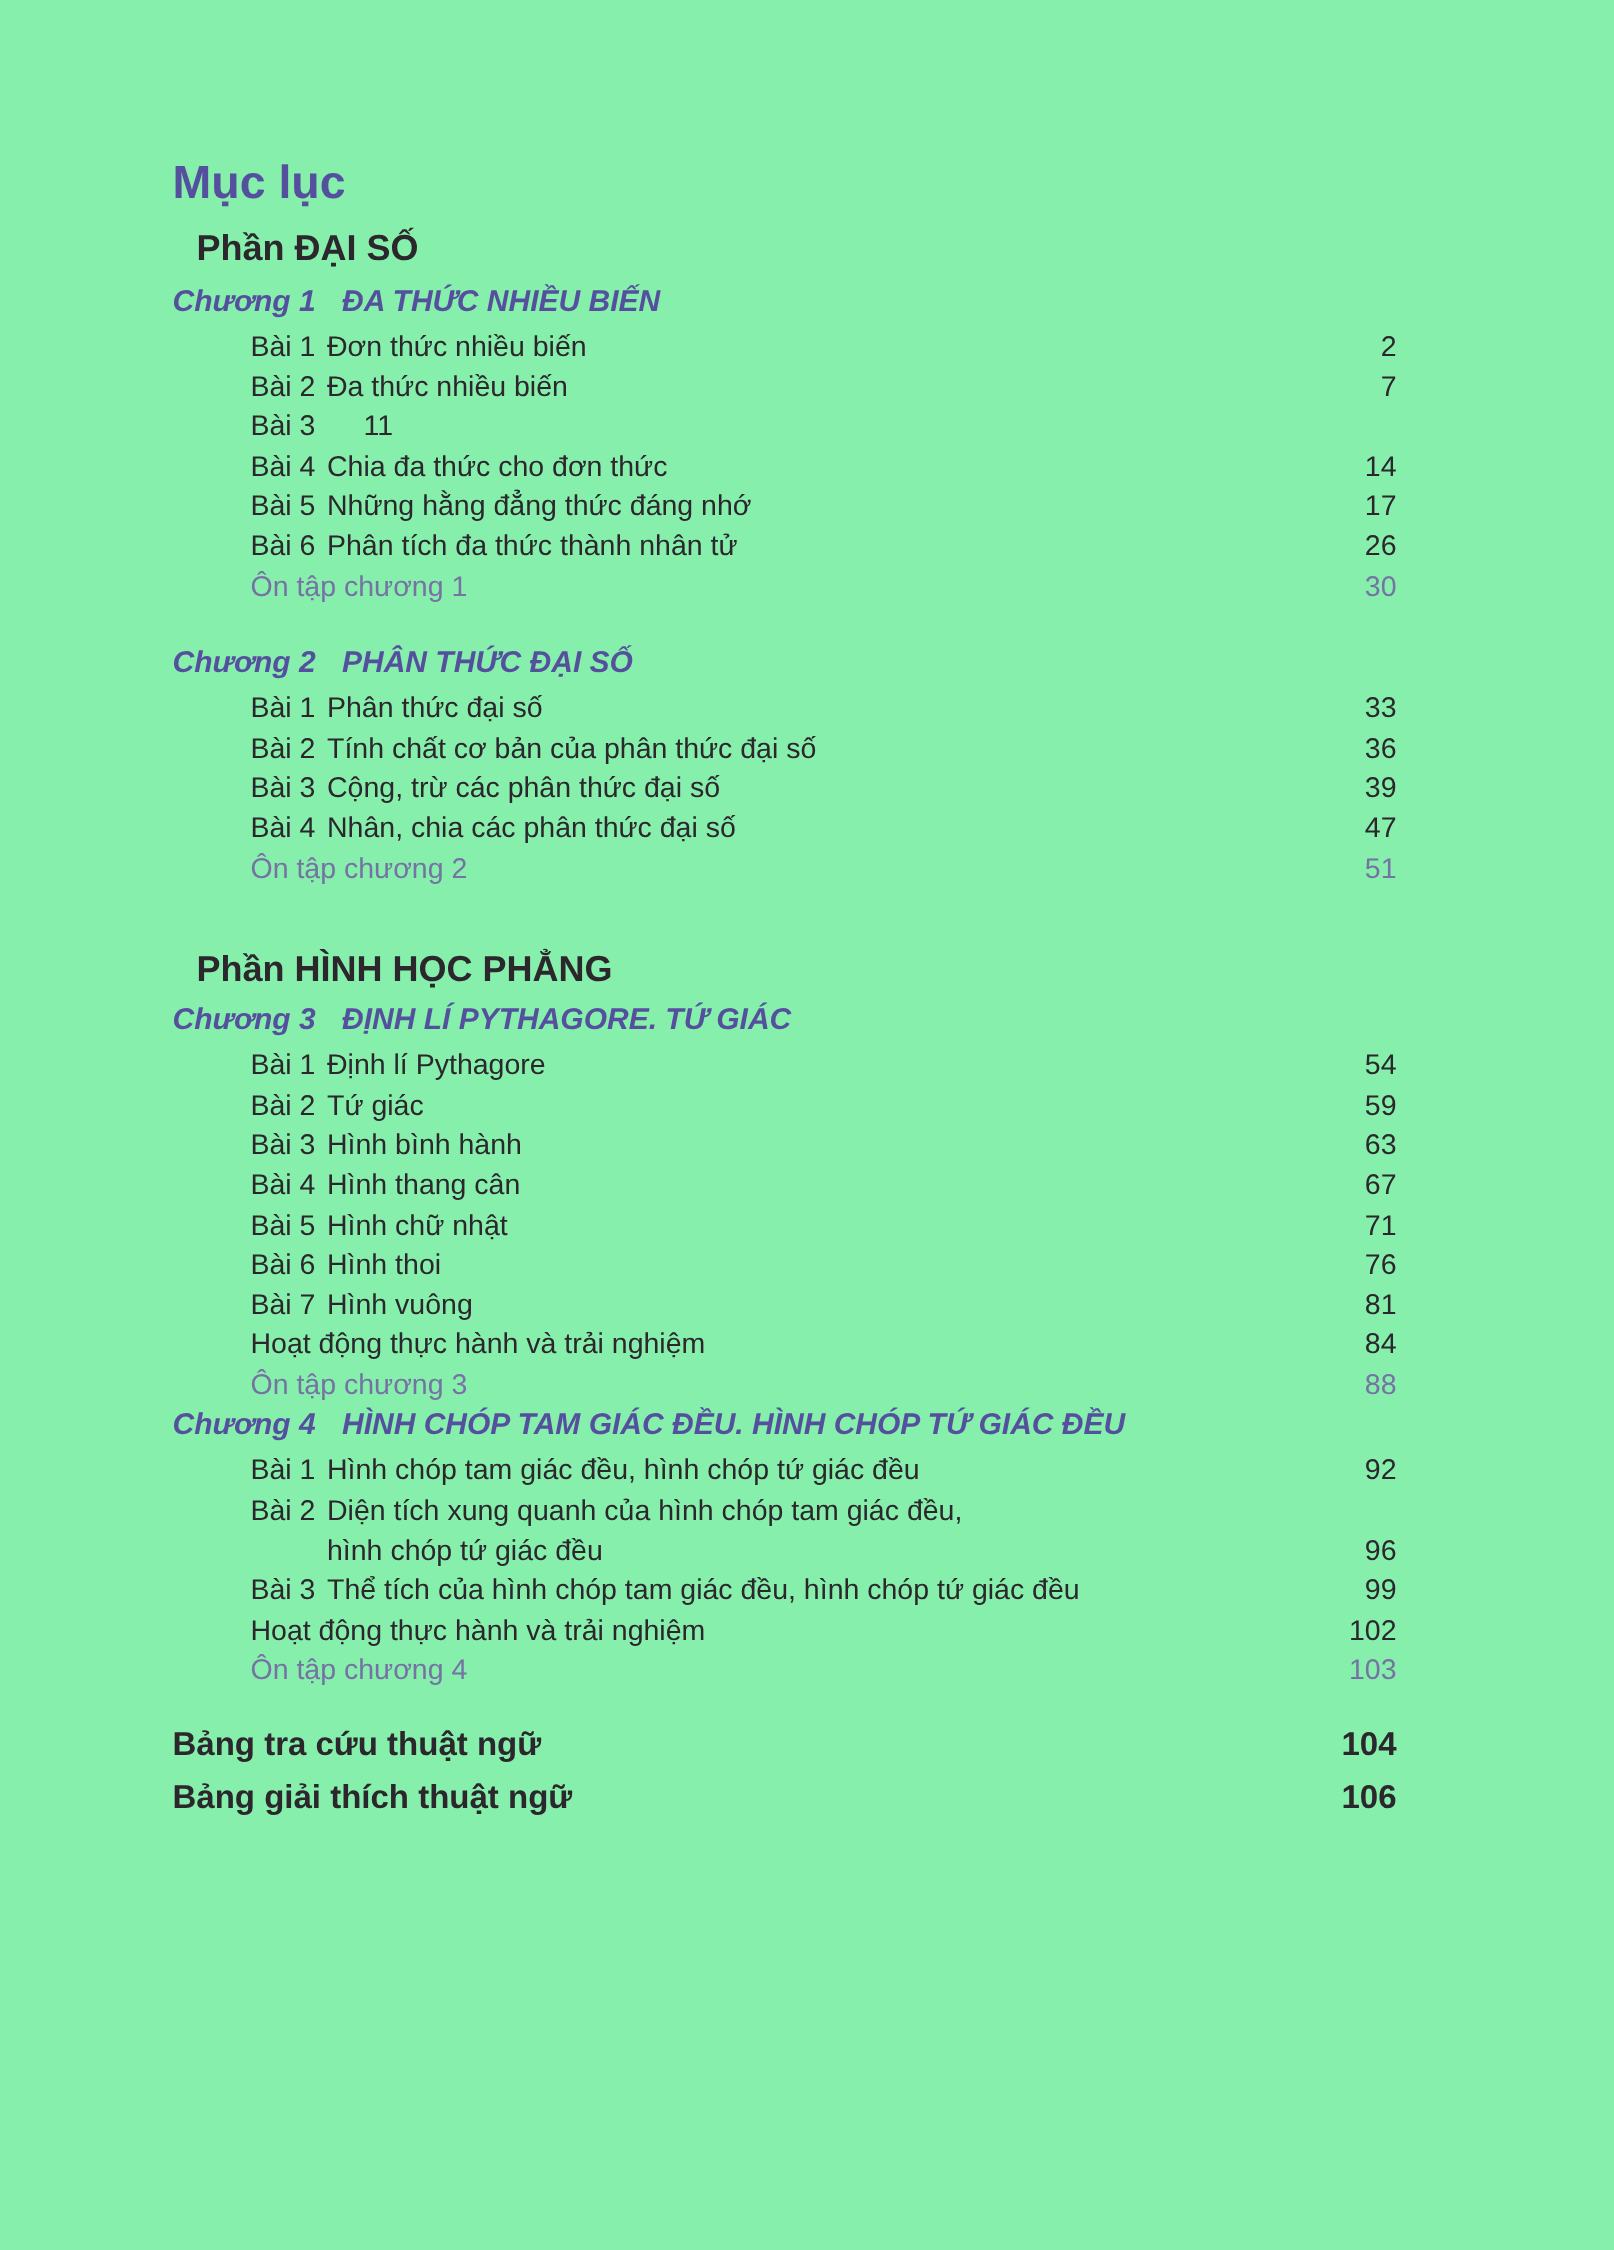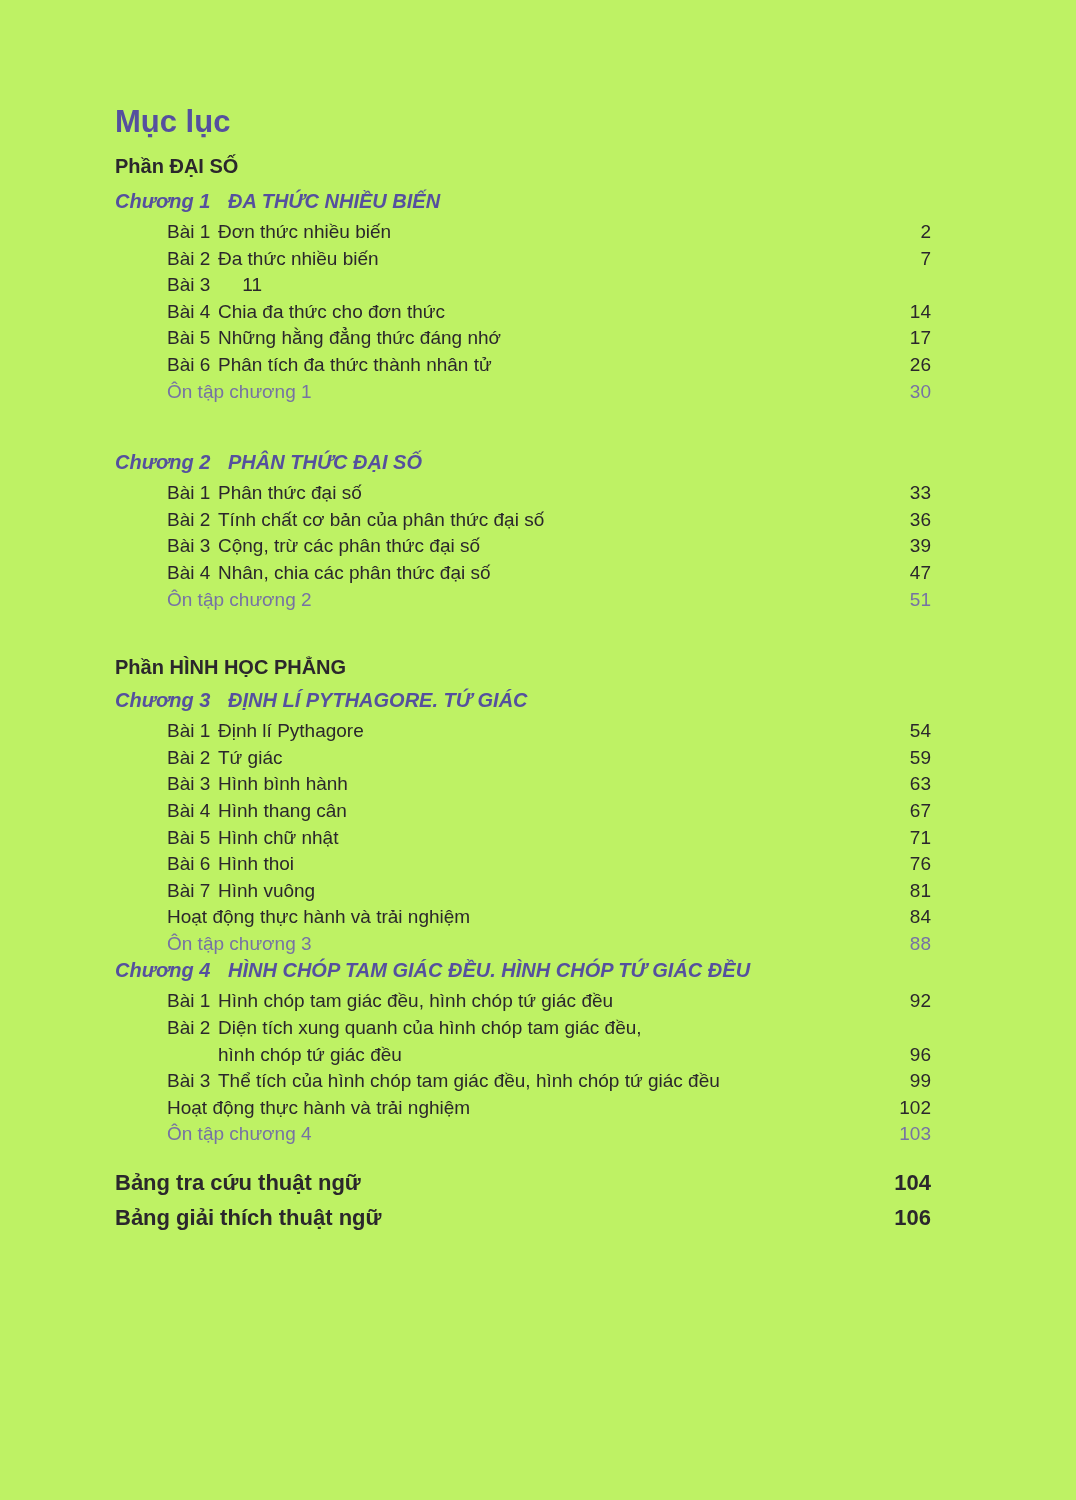--- a/index.html
+++ b/index.html
@@ -4,58 +4,59 @@
 <style>
   html, body {
     margin: 0;
     padding: 0;
     background: #ffffff;
   }
   .page {
     position: relative;
     width: 1076px;
     height: 1500px;
-    background: #bef264;
+    background: #86efac;
     font-family: "Liberation Sans", "DejaVu Sans", sans-serif;
     color: #2b272c;
     overflow: hidden;
   }
   .content {
     position: absolute;
     left: 115px;
     top: 104px;
     width: 816px;
   }
   .toc-title {
     margin: 0 0 14px 0;
     font-size: 31px;
     line-height: 36px;
     font-weight: bold;
     color: #55509e;
   }
   .part-label {
-    font-size: 20px;
+    font-size: 24px;
     line-height: 24px;
     font-weight: bold;
     color: #2b272c;
     margin-bottom: 10px;
+    margin-left: 16px;
   }
   .part-2 { margin-top: 42px; margin-bottom: 8px; }
   .part-3 { margin-top: 46px; margin-bottom: 8px; }
   .chapter-row {
     display: flex;
     align-items: baseline;
     font-size: 20px;
     line-height: 27px;
     font-weight: bold;
     color: #55509e;
     margin-bottom: 4px;
     font-style: italic;
   }
-  .chapter-2 { margin-top: 44px; justify-content: flex-end; }
+  .chapter-2 { margin-top: 24px; justify-content: flex-end; }
   .chapter-label {
     flex: none;
     width: 113px;
   }
   .chapter-title { flex: 1; }
   .item-row {
     display: flex;
     align-items: baseline;
     margin-left: 52px;
     font-size: 19px;

